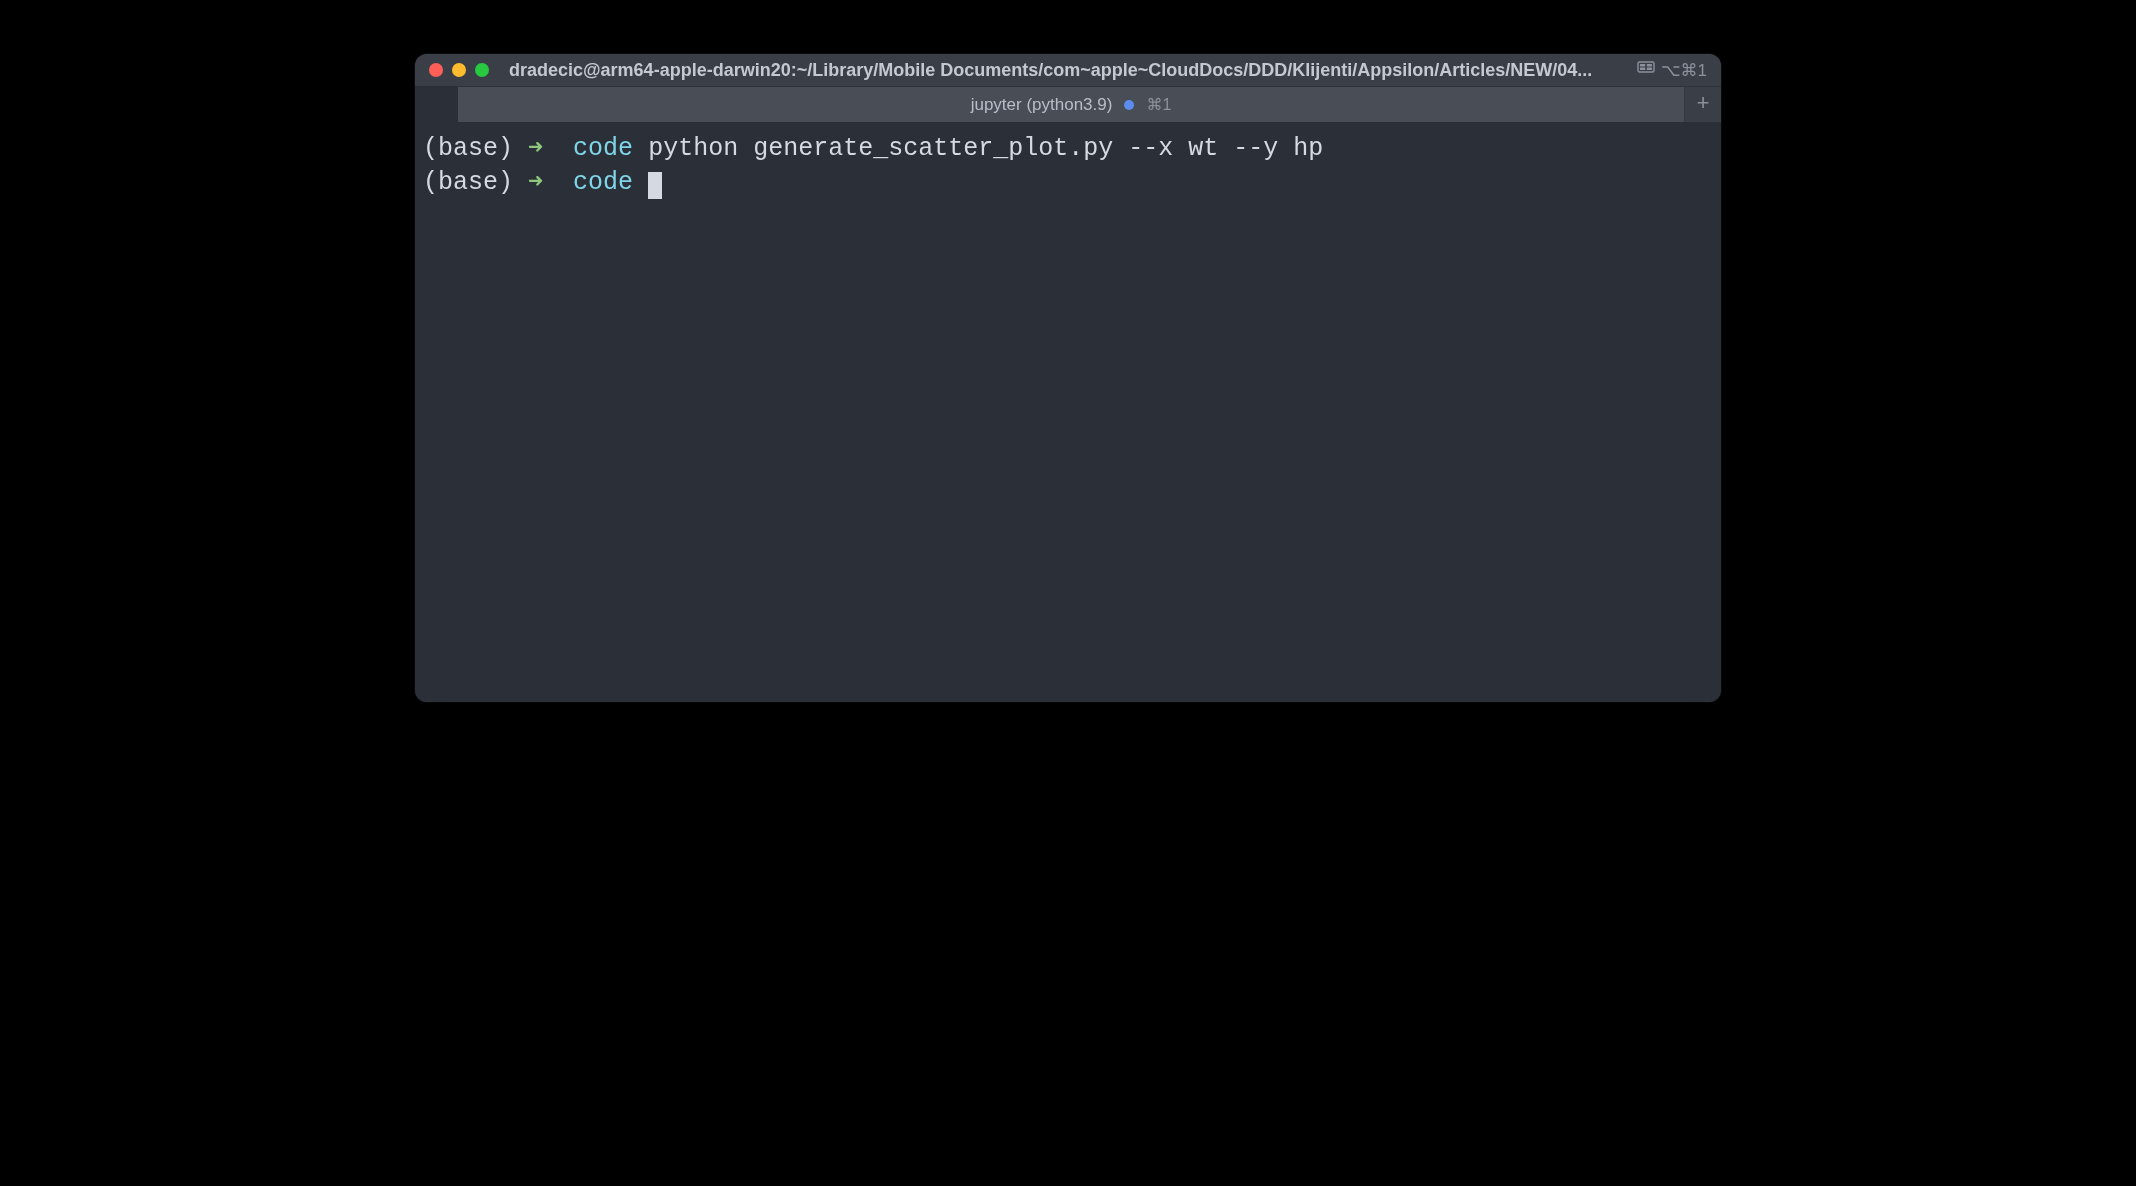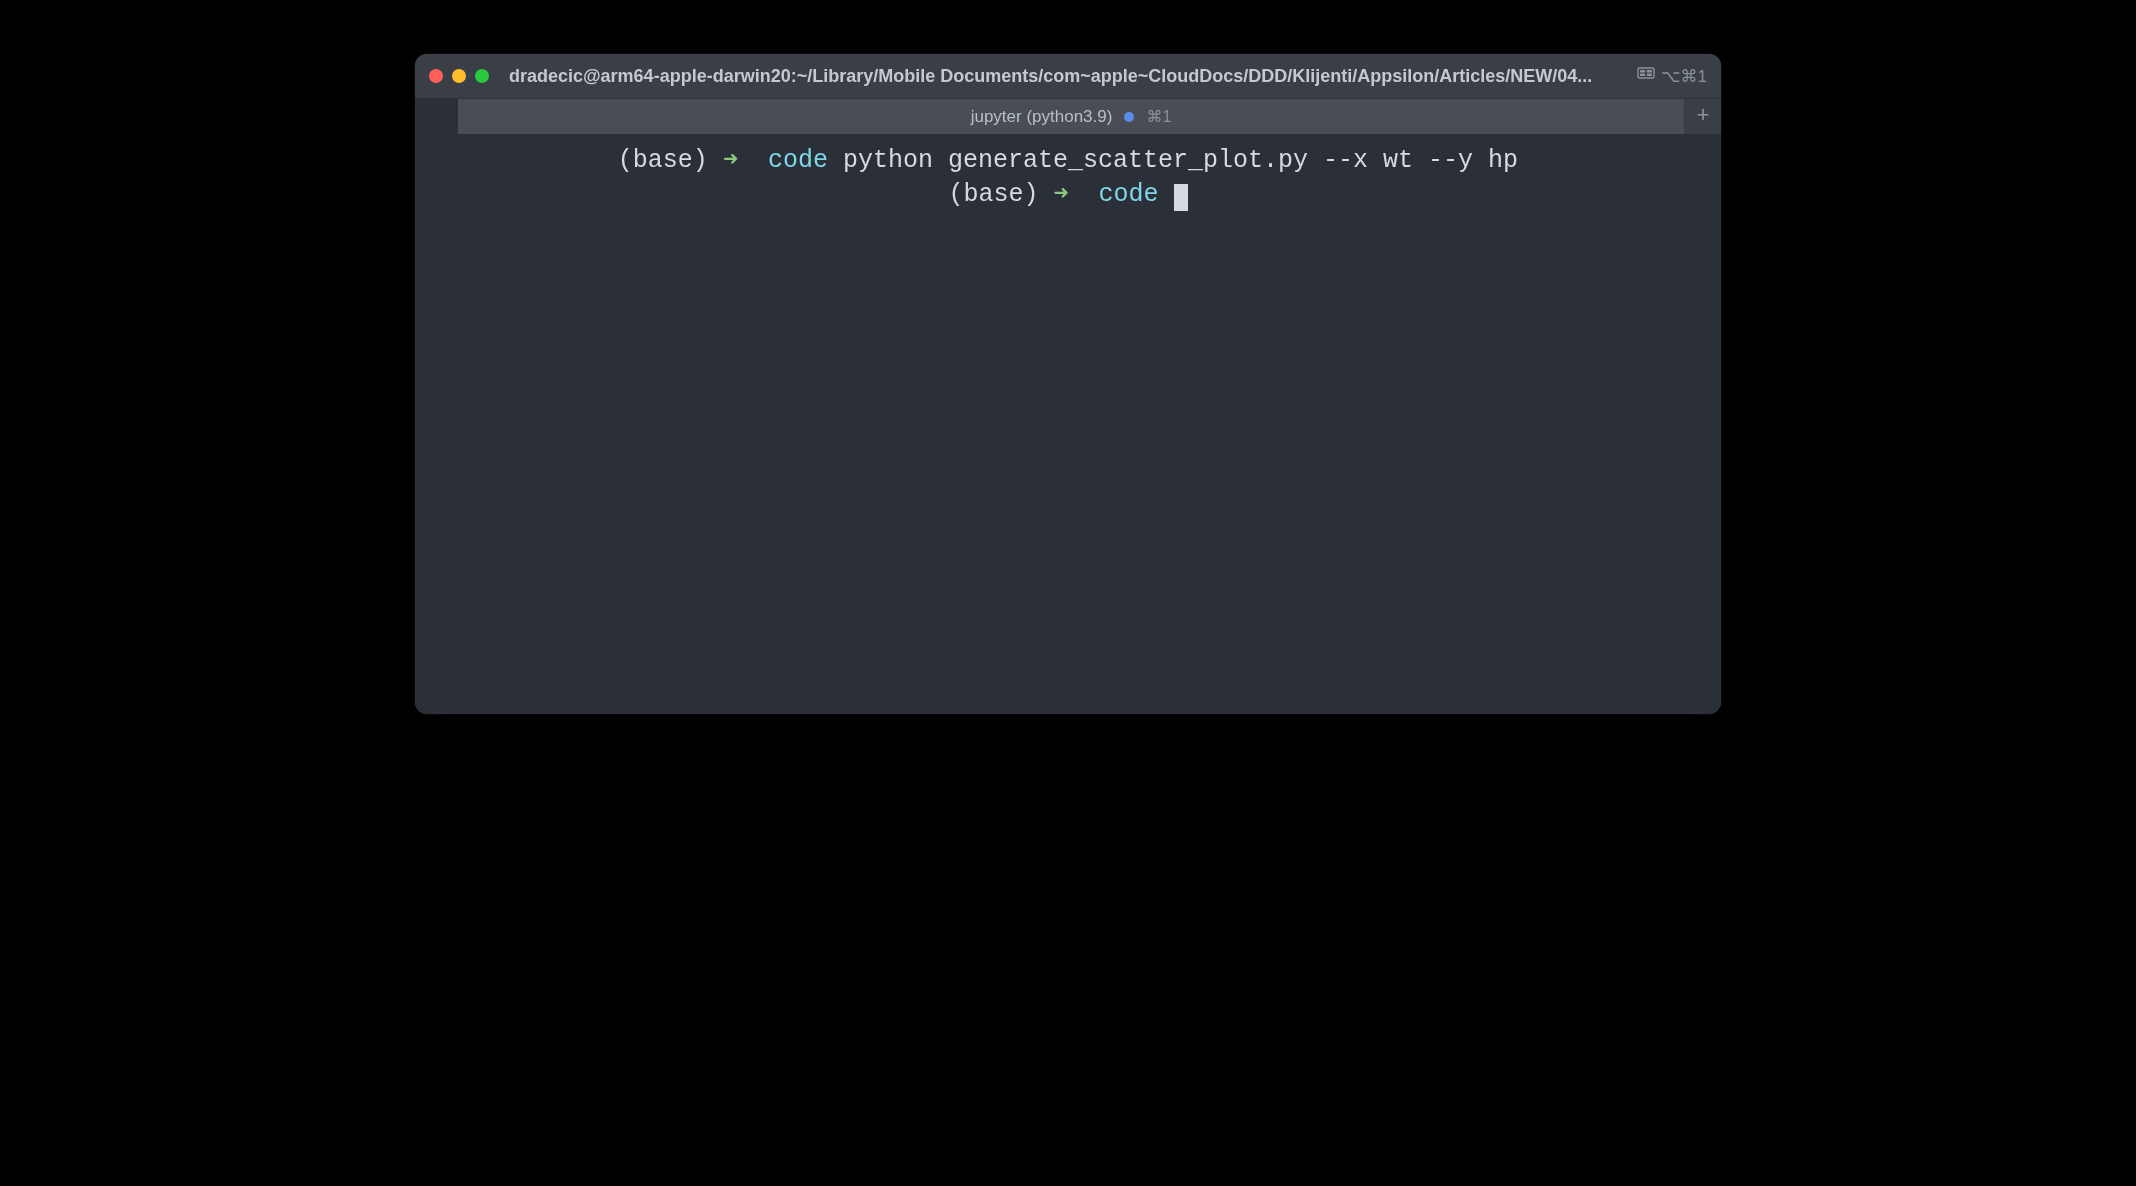--- a/index.html
+++ b/index.html
@@ -19,21 +19,21 @@
     .window {
       width: 1306px;
       margin-top: 54px;
       background: #2b3038;
       border-radius: 12px;
       overflow: hidden;
       box-shadow: 0 20px 60px rgba(0,0,0,0.6), 0 0 0 1px rgba(255,255,255,0.05);
     }
     .titlebar {
       background: #3a3f47;
-      height: 44px;
+      height: 32px;
       display: flex;
       align-items: center;
       padding: 0 14px;
       gap: 10px;
       position: relative;
     }
     .traffic-lights {
       display: flex;
       gap: 9px;
       align-items: center;
@@ -121,21 +121,20 @@
       padding: 10px 8px;
       min-height: 580px;
       font-size: 25px;
       line-height: 1.35;
       color: #d5dae2;
       font-family: "SF Mono", Menlo, Monaco, "Courier New", monospace;
       white-space: pre;
     }
     .term-line {
       display: block;
-      text-align: center;
     }
     .prompt-env { color: #d5dae2; }
     .prompt-arrow { color: #8fc77f; }
     .prompt-dir { color: #7fd5e8; }
     .cmd { color: #d5dae2; }
     .cursor-block {
       display: inline-block;
       width: 14px;
       height: 27px;
       background: #d5dae2;

